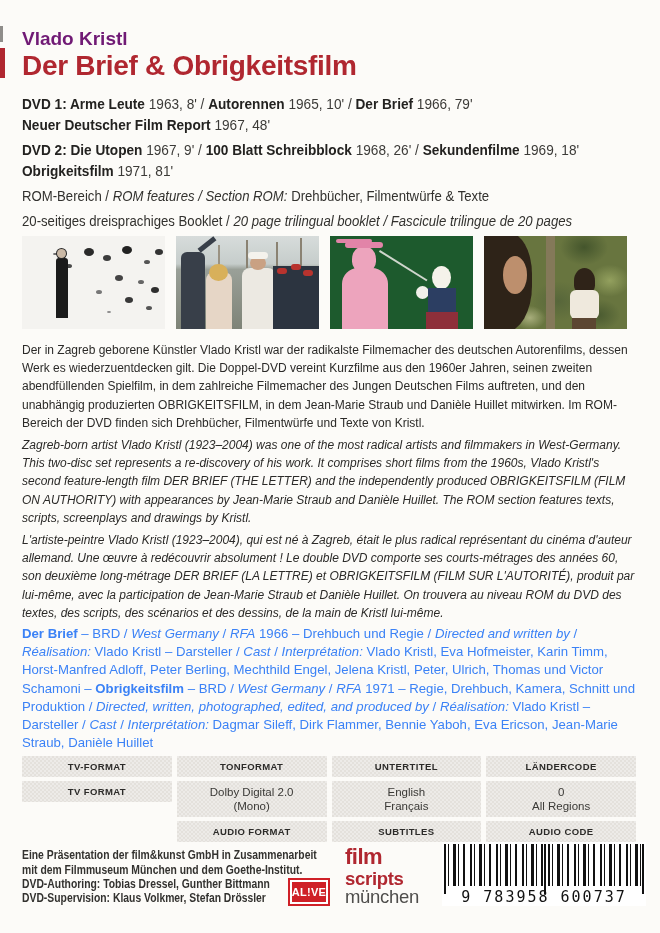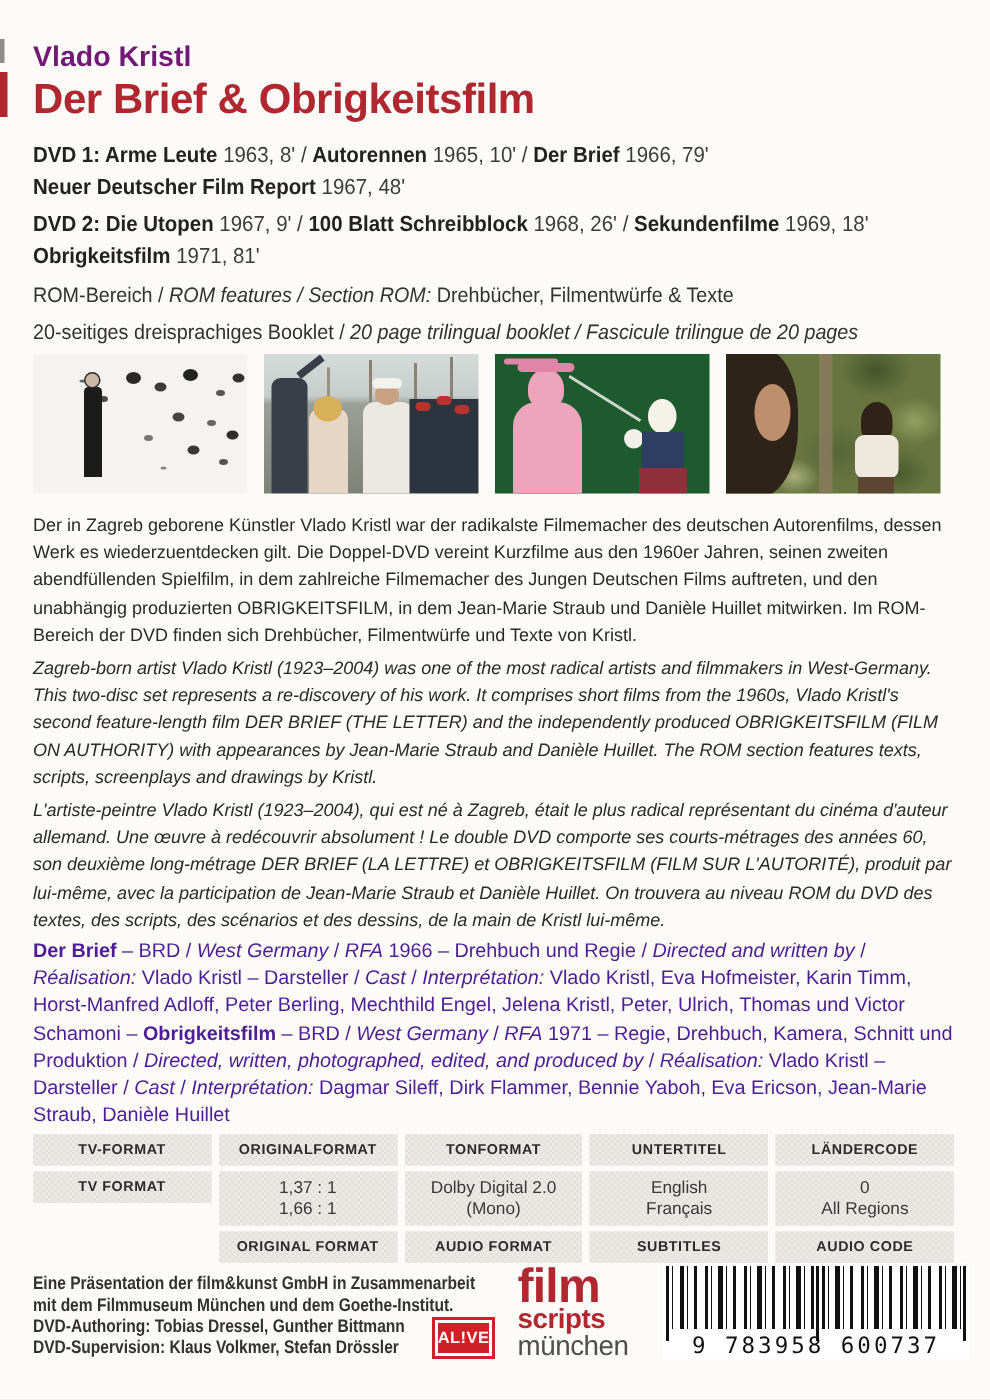--- a/index.html
+++ b/index.html
@@ -69,21 +69,21 @@
     radial-gradient(22px 16px at 80% 85%,#4a5a30 0%,transparent 100%);}
   .s4-trunk{left:62px;top:0;width:9px;height:93px;background:#8a7a5e;opacity:.85;}
   .s4-man{left:-10px;top:-4px;width:58px;height:100px;background:#2e2318;border-radius:0 42% 46% 0;}
   .s4-man::before{content:"";position:absolute;right:5px;top:24px;width:24px;height:38px;background:#bd8f6d;border-radius:50%;}
   .s4-woman-hair{right:32px;top:32px;width:21px;height:25px;background:#2f2318;border-radius:50% 50% 30% 30%;}
   .s4-woman-top{right:28px;top:54px;width:29px;height:29px;background:#efe9dd;border-radius:6px;}
   .s4-woman-skirt{right:31px;top:82px;width:24px;height:11px;background:#5c4632;}
 
   .syn{margin:12px 0 0;font-size:12px;line-height:18.2px;color:#2b2a28;}
   .syn.it{margin-top:4px;font-style:italic;}
-  .credits{margin:3px 0 0;font-size:13.2px;line-height:18.2px;color:#4c1d95;}
+  .credits{margin:3px 0 0;font-size:13.2px;line-height:18.2px;color:#3b82f6;}
 
   
   .specs{margin-top:4px;display:flex;gap:5px;}
   .spec-col{flex:1 1 0;display:flex;flex-direction:column;gap:4px;}
   .spec-cell{
     background-color:#e9e7e3;
     background-image:repeating-conic-gradient(#e4e1dc 0% 25%,#edebe8 0% 50%);
     background-size:4px 4px;
     display:flex;flex-direction:column;align-items:center;justify-content:center;
     text-align:center;
@@ -93,21 +93,21 @@
 
   
   .bottom{margin-top:6px;position:relative;height:72px;}
   .publisher{position:absolute;left:0;top:0;transform:scaleX(.85);transform-origin:left top;white-space:nowrap;}
   .publisher div{font-size:12.2px;line-height:14.2px;font-weight:bold;color:#33322f;}
   .alive{position:absolute;left:266px;top:30px;width:38px;height:24px;background:#cf2027;
     border:2px solid #cf2027;box-shadow:inset 0 0 0 2px #fff;
     display:flex;align-items:center;justify-content:center;
     color:#fff;font-weight:bold;font-size:11px;letter-spacing:.3px;}
   .fm-logo{position:absolute;left:323px;top:-4px;line-height:1;}
-  .fm-film{font-size:32px;line-height:26px;font-weight:bold;color:#b02730;letter-spacing:-.5px;}
+  .fm-film{font-size:22px;line-height:26px;font-weight:bold;color:#b02730;letter-spacing:-.5px;}
   .fm-museum{font-size:18.5px;line-height:17px;font-weight:bold;color:#b02730;letter-spacing:-.3px;}
   .fm-muenchen{font-size:18.5px;line-height:20px;color:#4f4e4c;letter-spacing:-.3px;}
   .barcode{position:absolute;right:-10px;top:-6px;width:200px;background:#fff;padding:2px 2px 0;}
   .bars{position:relative;height:42px;
     background-image:repeating-linear-gradient(90deg,#111 0 2px,transparent 2px 4px,#111 4px 5px,transparent 5px 9px,#111 9px 12px,transparent 12px 14px,#111 14px 15px,transparent 15px 19px,#111 19px 21px,transparent 21px 26px);}
   .guard{position:absolute;top:0;width:2px;height:50px;background:#111;}
   .g1{left:0;} .g2{left:50%;} .g3{right:0;}
   .bc-digits{font-family:"DejaVu Sans Mono",monospace;font-size:15px;letter-spacing:2px;color:#111;margin-top:2px;text-align:center;white-space:nowrap;}
 </style>
 </head>
@@ -163,28 +163,20 @@
     <p class="syn it">L'artiste-peintre Vlado Kristl (1923–2004), qui est né à Zagreb, était le plus radical représentant du cinéma d'auteur allemand. Une œuvre à redécouvrir absolument ! Le double DVD comporte ses courts-métrages des années 60, son deuxième long-métrage DER BRIEF (LA LETTRE) et OBRIGKEITSFILM (FILM SUR L'AUTORITÉ), produit par lui-même, avec la participation de Jean-Marie Straub et Danièle Huillet. On trouvera au niveau ROM du DVD des textes, des scripts, des scénarios et des dessins, de la main de Kristl lui-même.</p>
 
     <p class="credits"><span class="b">Der Brief</span><span> – BRD / </span><span class="i">West Germany</span><span> / </span><span class="i">RFA</span><span> 1966 – Drehbuch und Regie / </span><span class="i">Directed and written by</span><span> / </span><span class="i">Réalisation:</span><span> Vlado Kristl – Darsteller / </span><span class="i">Cast</span><span> / </span><span class="i">Interprétation:</span><span> Vlado Kristl, Eva Hofmeister, Karin Timm, Horst-Manfred Adloff, Peter Berling, Mechthild Engel, Jelena Kristl, Peter, Ulrich, Thomas und Victor Schamoni – </span><span class="b">Obrigkeitsfilm</span><span> – BRD / </span><span class="i">West Germany</span><span> / </span><span class="i">RFA</span><span> 1971 – Regie, Drehbuch, Kamera, Schnitt und Produktion / </span><span class="i">Directed, written, photographed, edited, and produced by</span><span> / </span><span class="i">Réalisation:</span><span> Vlado Kristl – Darsteller / </span><span class="i">Cast</span><span> / </span><span class="i">Interprétation:</span><span> Dagmar Sileff, Dirk Flammer, Bennie Yaboh, Eva Ericson, Jean-Marie Straub, Danièle Huillet</span></p>
 
     <div class="specs">
         <div class="spec-col">
           <div class="spec-cell spec-h">TV-FORMAT</div>
           <div class="spec-cell spec-f">TV FORMAT</div>
         </div>
         <div class="spec-col">
-          <div class="spec-cell spec-h">ORIGINALFORMAT</div>
-          <div class="spec-cell spec-v">
-            <div>1,37 : 1</div>
-            <div>1,66 : 1</div>
-          </div>
-          <div class="spec-cell spec-f">ORIGINAL FORMAT</div>
-        </div>
-        <div class="spec-col">
           <div class="spec-cell spec-h">TONFORMAT</div>
           <div class="spec-cell spec-v">
             <div>Dolby Digital 2.0</div>
             <div>(Mono)</div>
           </div>
           <div class="spec-cell spec-f">AUDIO FORMAT</div>
         </div>
         <div class="spec-col">
           <div class="spec-cell spec-h">UNTERTITEL</div>
           <div class="spec-cell spec-v">

